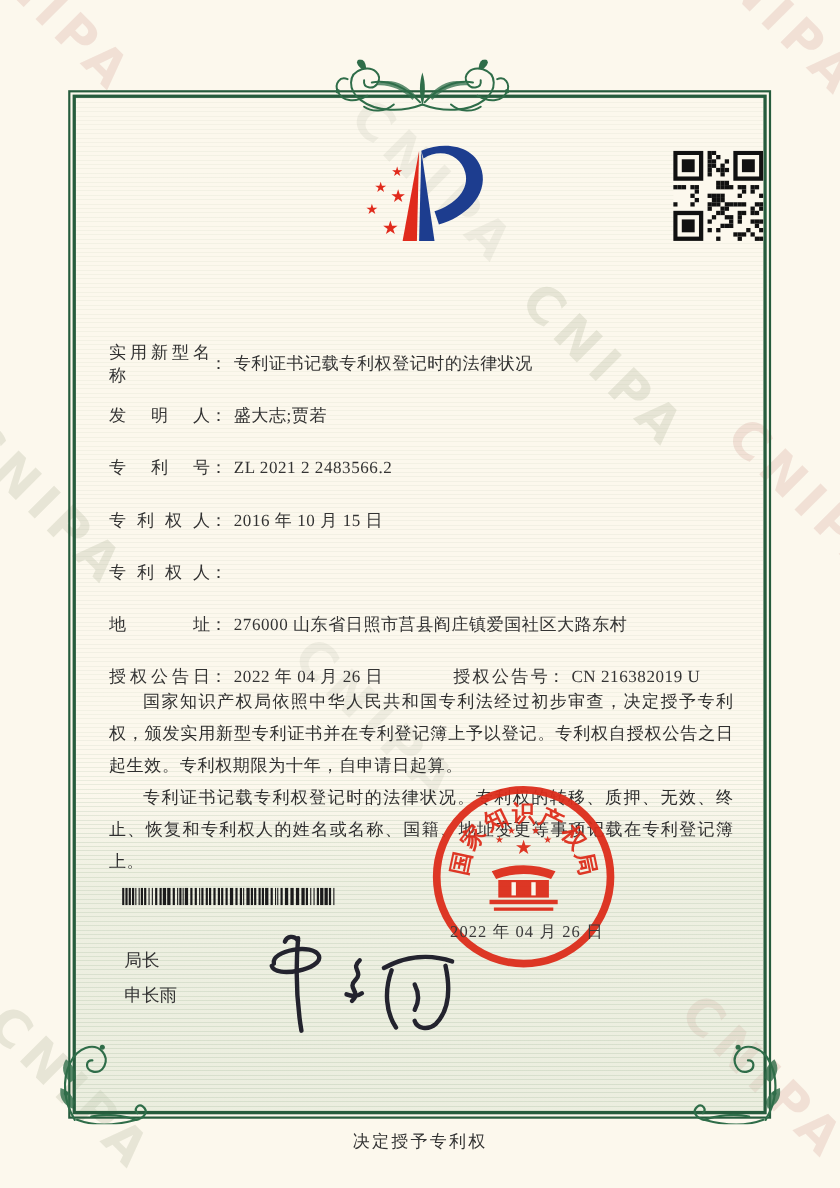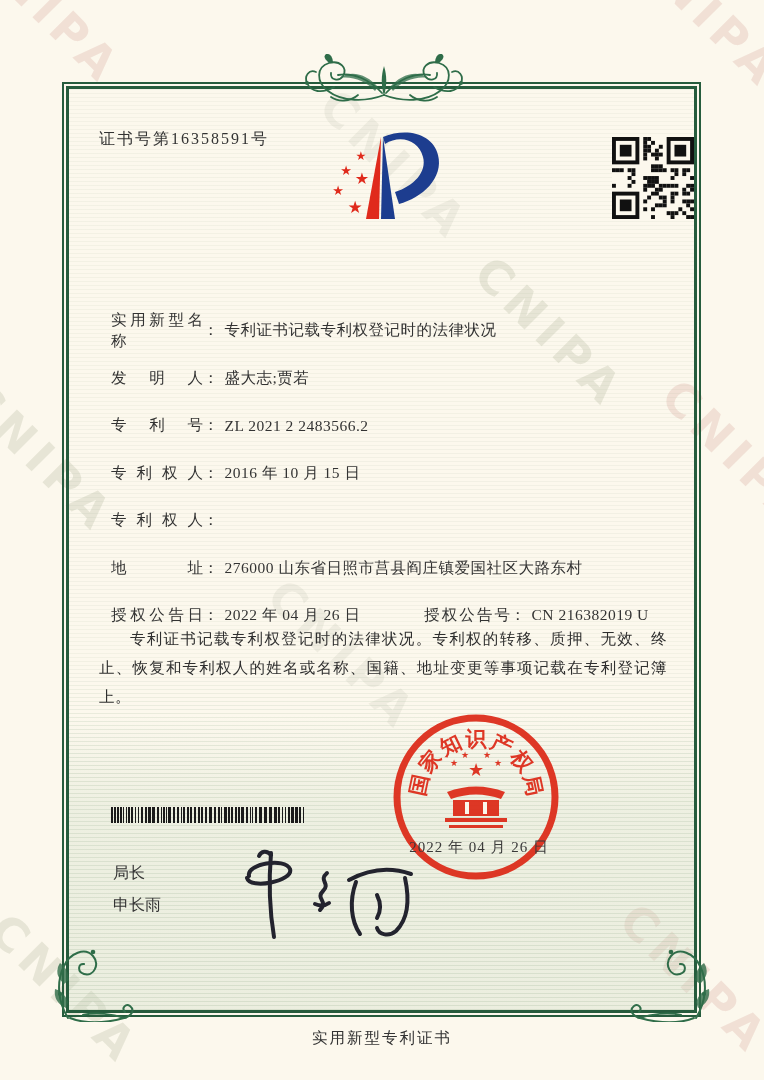--- a/index.html
+++ b/index.html
@@ -23,21 +23,21 @@
   .tint{position:absolute;left:69px;top:89px;width:625px;height:921px;z-index:2;
     background:linear-gradient(to bottom, rgba(0,0,0,0) 68%, rgba(205,220,198,0.30) 78%, rgba(203,218,196,0.34) 100%);}
   
   .content{position:absolute;left:69px;top:89px;width:625px;height:921px;z-index:4;font-size:15.5px;}
   .certno{position:absolute;left:30px;top:40px;font-size:16px;letter-spacing:2px;color:#333;}
   .logo{position:absolute;left:246px;top:36px;width:150px;height:96px;}
   .logo .star{position:absolute;color:#e02a1c;line-height:1;transform:translate(-50%,-55%);}
   .qr{position:absolute;left:543px;top:48px;width:82px;height:82px;}
   .title{position:absolute;left:0;top:140px;width:100%;text-align:center;
          font-size:37px;font-weight:bold;letter-spacing:7px;color:#1c1c1c;}
-  .fields{position:absolute;left:30px;top:218px;width:575px;margin-left:12px;}
+  .fields{position:absolute;left:30px;top:218px;width:575px;}
   .frow{height:47.5px;display:flex;align-items:center;color:#333;}
   .flabel{display:inline-block;width:92px;text-align:justify;text-align-last:justify;}
   .fvalue{margin-left:6px;letter-spacing:0.5px;}
   .frow .pair1{display:inline-block;width:313px;}
   .frow .pair2 .flabel{width:86px;}
   .paras{position:absolute;left:30px;top:535px;width:568px;text-align:justify;
          line-height:29px;color:#2f2f2f;letter-spacing:0.6px;}
   .paras p{margin:0;text-indent:2em;}
   .barcode{position:absolute;left:42px;top:718px;width:196px;height:16px;}
   .sig-title{position:absolute;left:44px;top:774px;font-size:16px;color:#333;}
@@ -96,21 +96,20 @@
     <circle cx="43" cy="14" r="2.3" fill="#2f6d49" stroke="none"></circle>
     <circle cx="10" cy="56" r="2" fill="#2f6d49" stroke="none"></circle>
   </g>
 </svg>
 <svg class="orn" style="left:624px;top:938px;width:90px;height:84px;" viewBox="0 0 90 84">
   <use href="#cohalf" transform="translate(90,0) scale(-1,1)"></use>
 </svg>
 
 <div class="content">
 
-  <div class="certno">证书号第16358591号</div>
 
   <div class="logo">
     <svg width="150" height="96" viewBox="0 0 150 96">
       <polygon points="66,12 51,94 64,94" fill="#e02a1c"></polygon>
       <polygon points="68,12 66,94 80,94" fill="#1d3d8f"></polygon>
       <path d="M68,12 C92,2 118,9 123,30 C129,53 107,73 84,79 L80,67 C99,61 112,47 108,32 C104,16 86,9 70,19 Z" fill="#1d3d8f"></path>
     </svg>
     <span class="star" style="left:46px;top:32px;font-size:12px;">★</span>
     <span class="star" style="left:31px;top:46px;font-size:13px;">★</span>
     <span class="star" style="left:47px;top:55px;font-size:16px;">★</span>
@@ -261,20 +260,21 @@
       <span class="pair1">
         <span class="flabel">授权公告日</span><span>：</span><span class="fvalue">2022 年 04 月 26 日</span>
       </span>
       <span class="pair2">
         <span class="flabel">授权公告号</span><span>：</span><span class="fvalue">CN 216382019 U</span>
       </span>
     </div>
   </div>
 
   <div class="paras">
+    <p>国家知识产权局依照中华人民共和国专利法经过初步审查，决定授予专利权，颁发实用新型专利证书并在专利登记簿上予以登记。专利权自授权公告之日起生效。专利权期限为十年，自申请日起算。</p>
     <p>专利证书记载专利权登记时的法律状况。专利权的转移、质押、无效、终止、恢复和专利权人的姓名或名称、国籍、地址变更等事项记载在专利登记簿上。</p>
   </div>
 
   <svg class="barcode" id="barcode" viewBox="0 0 196 16" preserveAspectRatio="none">
       <rect x="0" y="0" width="2" height="16" fill="#1b1b1b"></rect>
       <rect x="3" y="0" width="2" height="16" fill="#1b1b1b"></rect>
       <rect x="6" y="0" width="2" height="16" fill="#1b1b1b"></rect>
       <rect x="9" y="0" width="2" height="16" fill="#1b1b1b"></rect>
       <rect x="12" y="0" width="1" height="16" fill="#1b1b1b"></rect>
       <rect x="15" y="0" width="1" height="16" fill="#1b1b1b"></rect>
@@ -368,13 +368,13 @@
     <path d="M56,80 Q85,69 114,80 L110,87 Q85,78 60,87 Z"></path>
     <rect x="62" y="88" width="46" height="16"></rect>
     <rect x="74" y="90" width="4" height="12" fill="#fcf8ed"></rect>
     <rect x="92" y="90" width="4" height="12" fill="#fcf8ed"></rect>
     <rect x="54" y="106" width="62" height="4"></rect>
     <rect x="58" y="113" width="54" height="3"></rect>
   </g>
 </svg>
 <div class="seal-date">2022 年 04 月 26 日</div>
 
-<div class="footer-note">实用新型专利证书</div>
+<div class="footer-note">决定授予专利权</div>
 
 </body></html>

